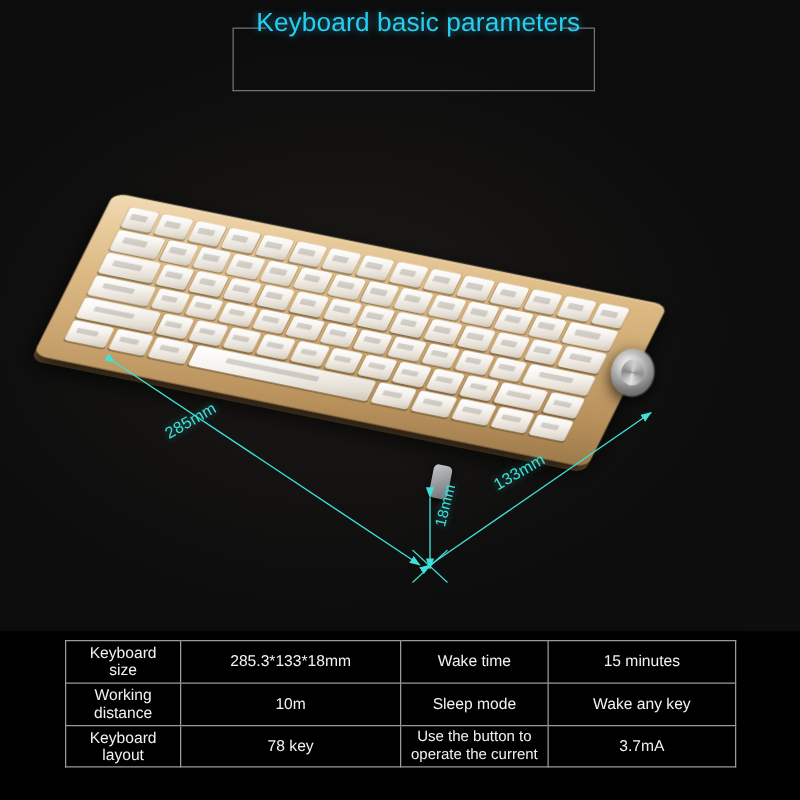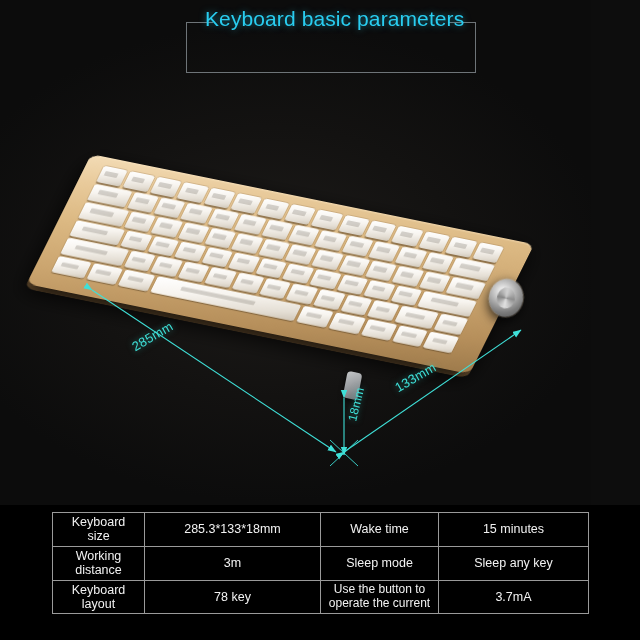--- a/index.html
+++ b/index.html
@@ -384,23 +384,23 @@
     <table id="spec-table">
       <tbody>
         <tr>
           <td class="label">Keyboard size</td>
           <td class="value">285.3*133*18mm</td>
           <td class="label right-lbl">Wake time</td>
           <td class="value right-val">15 minutes</td>
         </tr>
         <tr>
           <td class="label">Working distance</td>
-          <td class="value">3m</td>
+          <td class="value">10m</td>
           <td class="label right-lbl">Sleep mode</td>
-          <td class="value right-val">Sleep any key</td>
+          <td class="value right-val">Wake any key</td>
         </tr>
         <tr>
           <td class="label">Keyboard layout</td>
           <td class="value">78 key</td>
           <td class="label right-lbl two-line">Use the button to operate the current</td>
           <td class="value right-val">3.7mA</td>
         </tr>
       </tbody>
     </table>
   </div>

